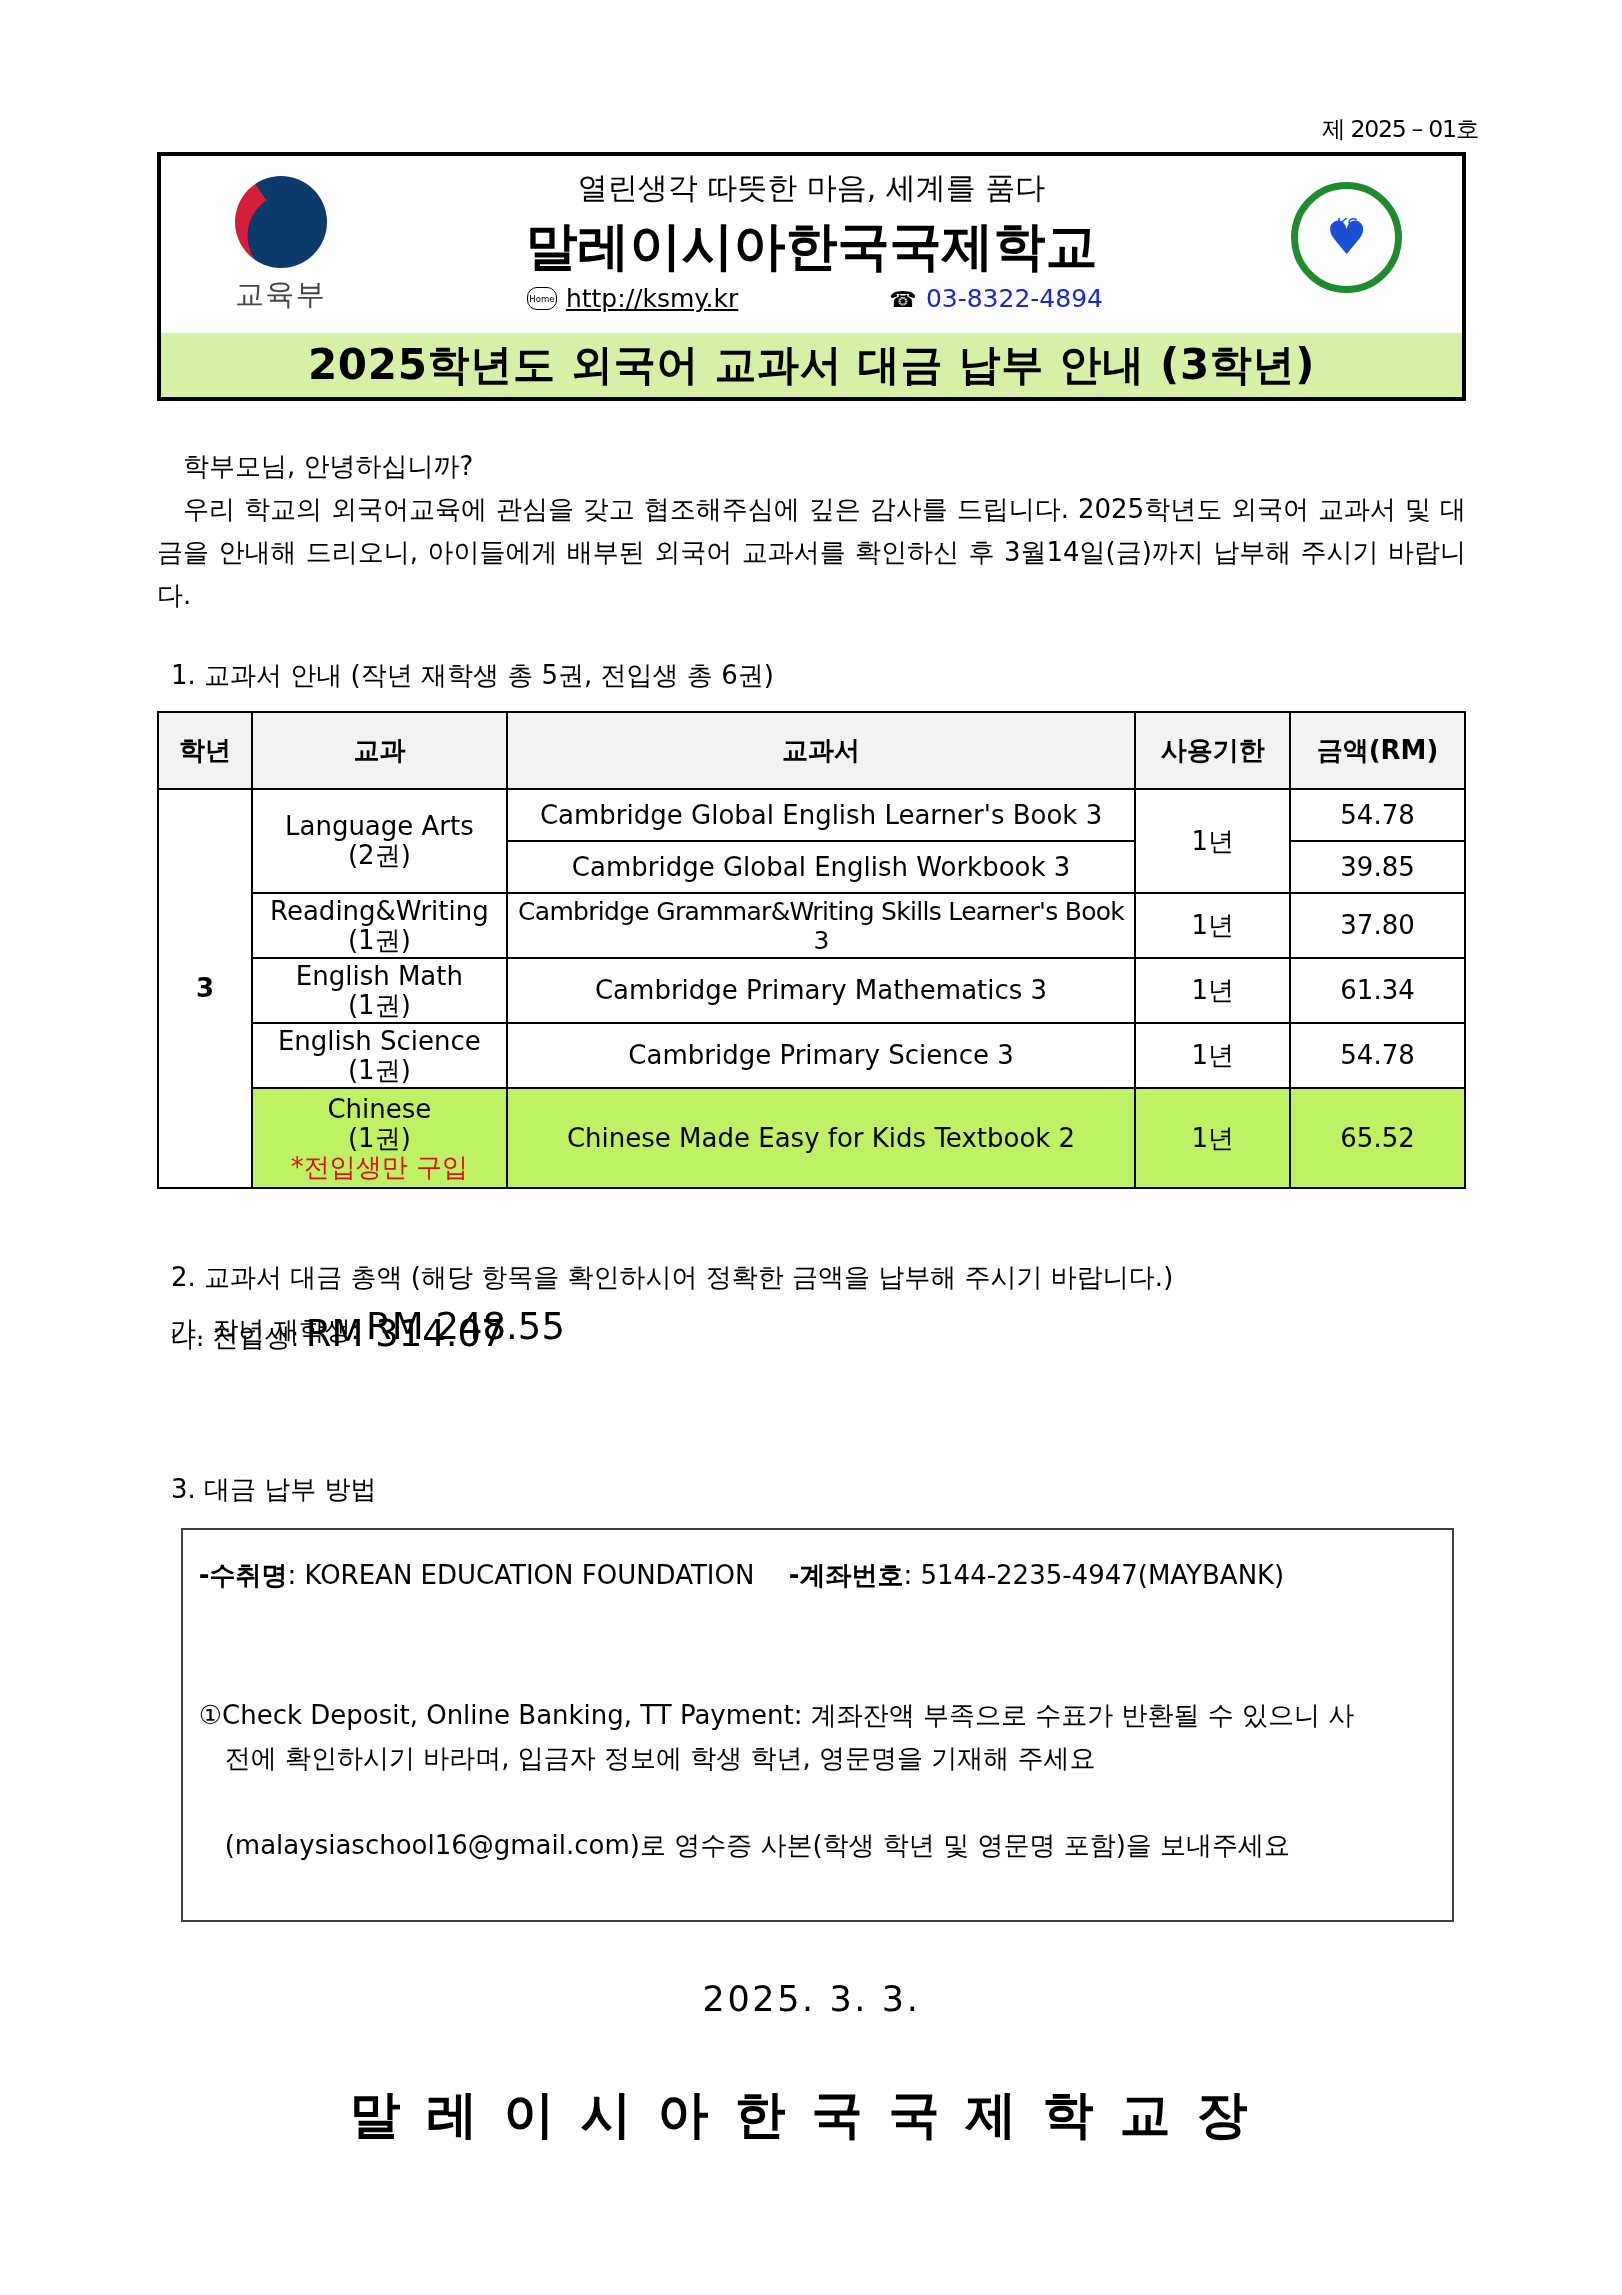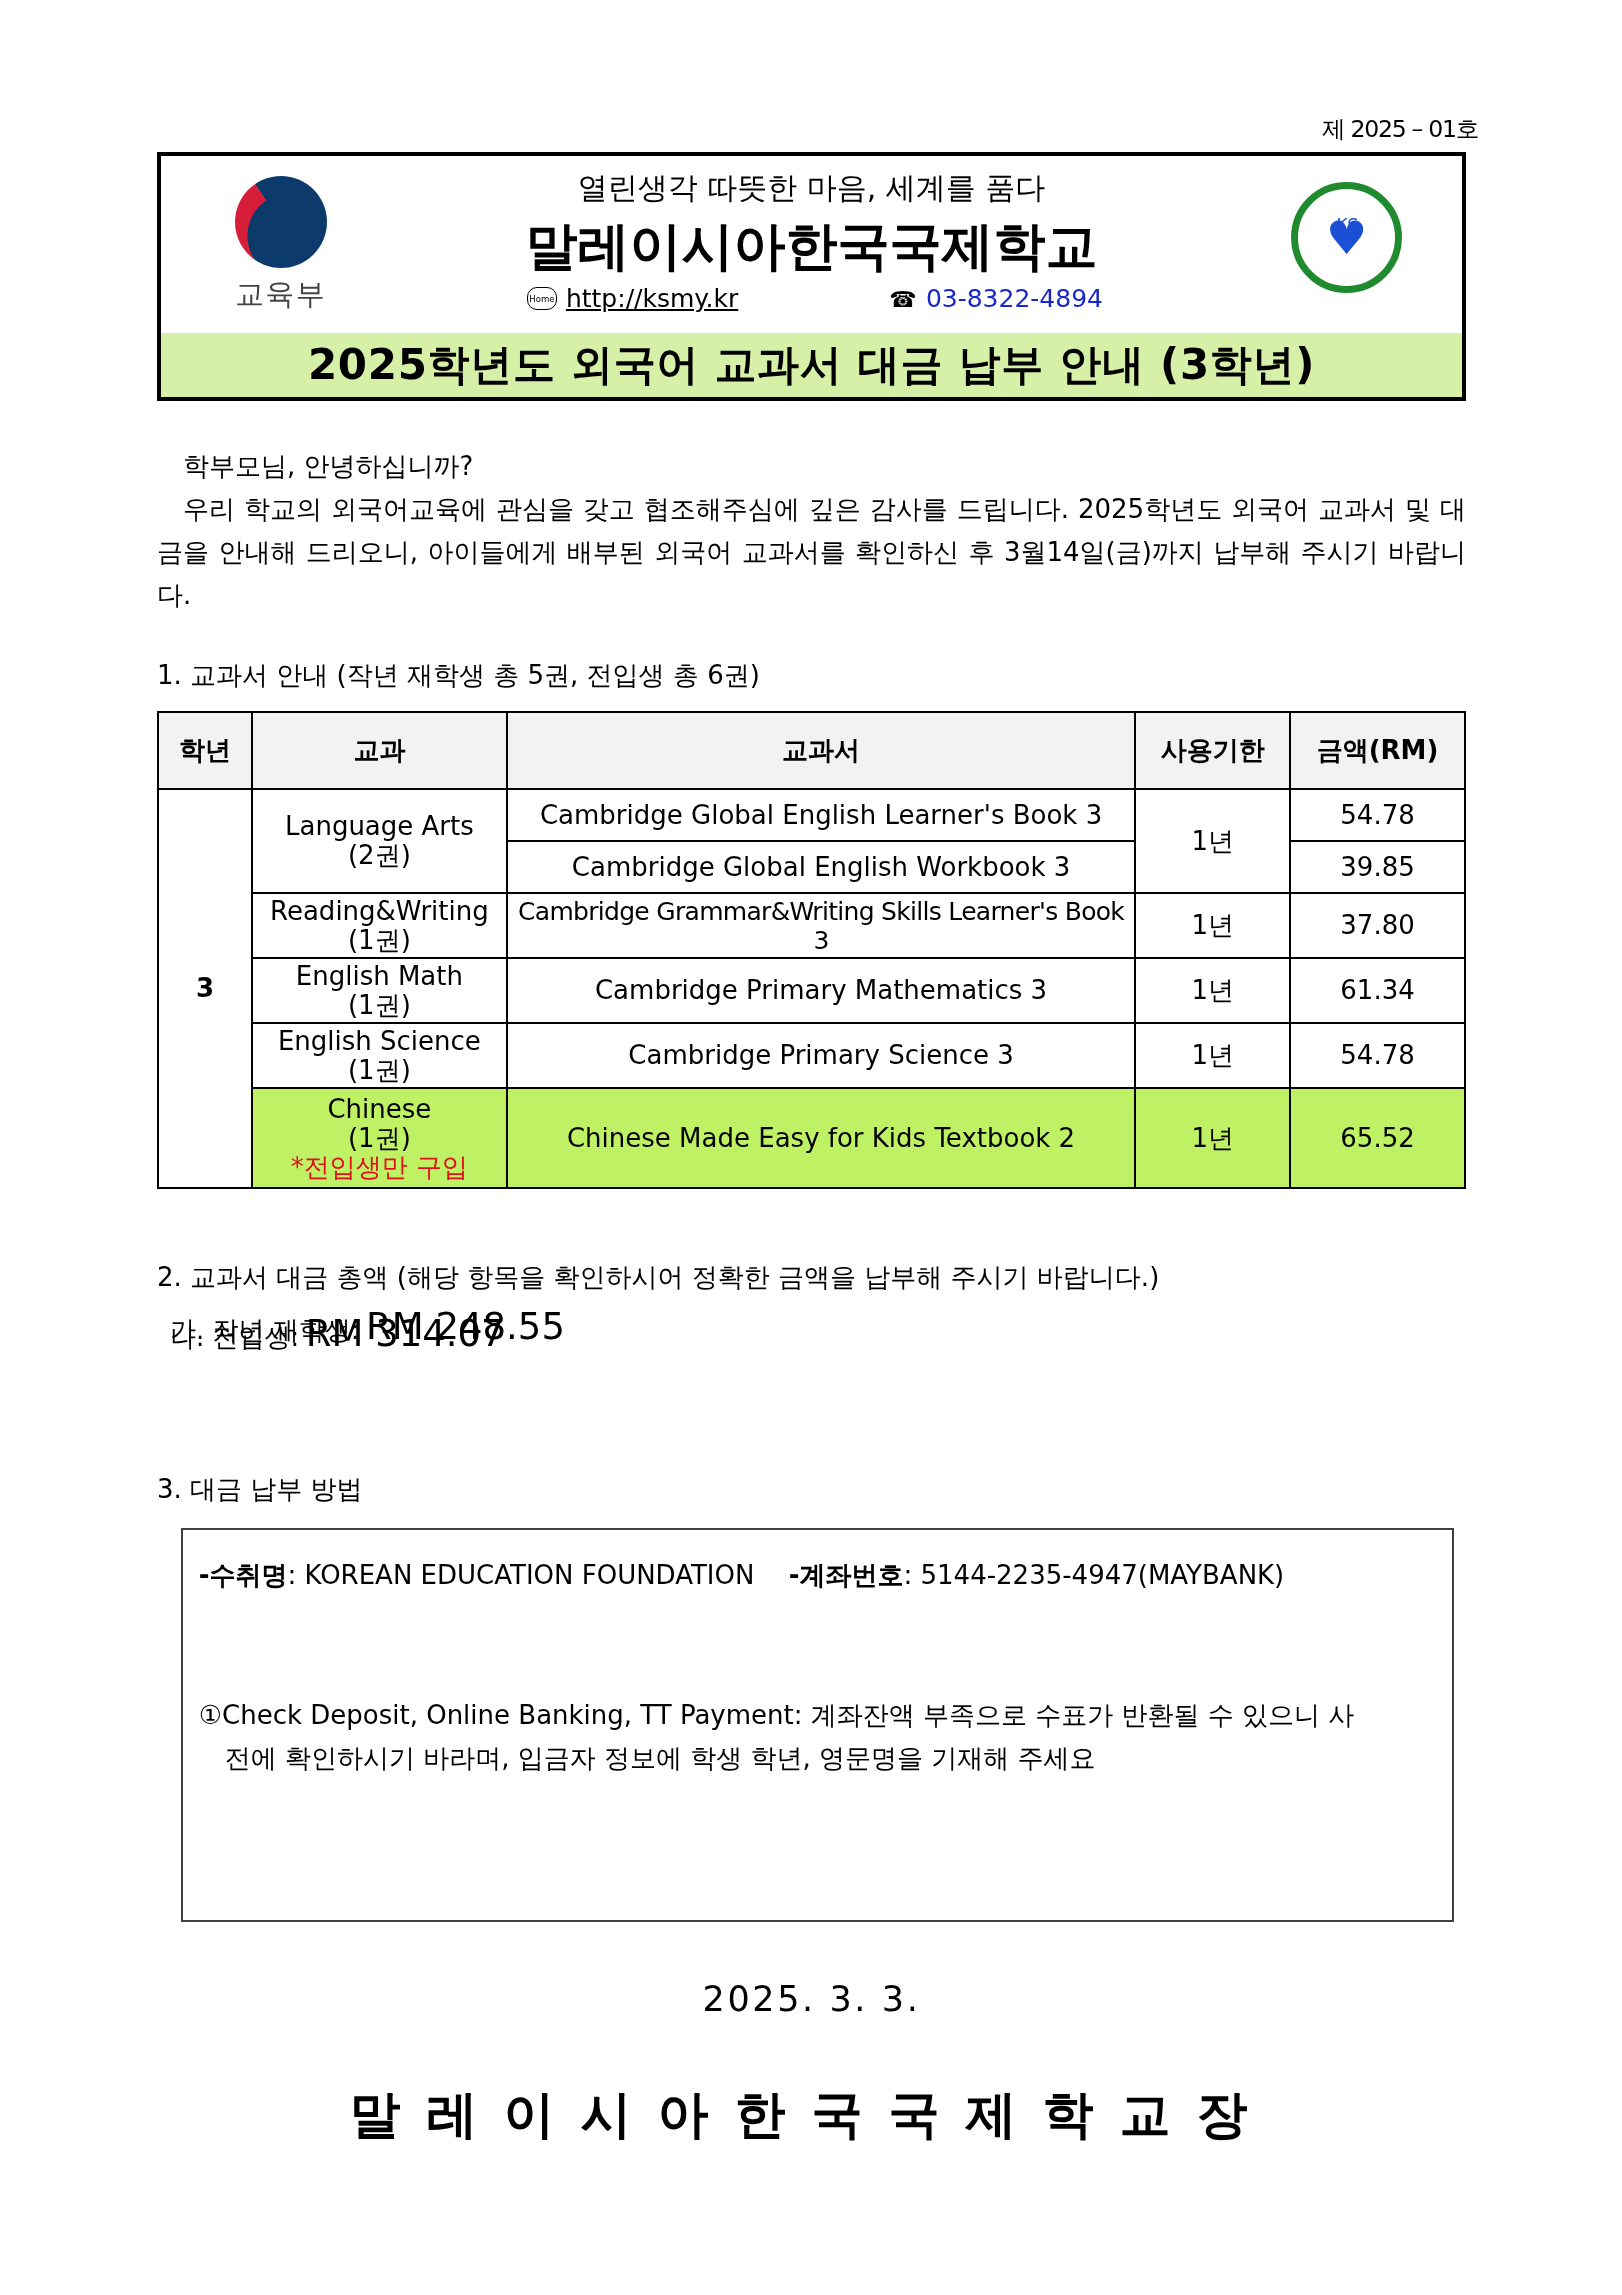--- a/index.html
+++ b/index.html
@@ -17,21 +17,21 @@
   .phone-icon { color: #000; margin-right: 9.2px; font-size: 22px; }
   .moe-logo { position: absolute; left: 64px; top: 19.6px; width: 111px; text-align: center; }
   .moe-emblem { width: 92px; height: 92px; margin: 0 auto; border-radius: 50%; background: radial-gradient(circle at 60% 65%, #0c3a6b 0 52%, transparent 53%), conic-gradient(from 200deg, #d61e3b 0 35%, #0c3a6b 35% 100%); }
   .moe-label { font-size: 29px; color: #444; margin-top: 7.9px; letter-spacing: 1.3px; }
   .ks-logo { position: absolute; right: 60px; top: 26px; width: 111px; height: 111px; border-radius: 50%; border: 7.9px solid #1f8a2e; box-sizing: border-box; background: #fff; display: flex; align-items: center; justify-content: center; }
   .ks-heart { font-size: 46px; color: #1b4fd6; line-height: 1; }
   .ks-text { position: absolute; top: 26px; font-size: 17px; color: #1b4fd6; font-style: italic; }
   .p { position: absolute; left: 157px; width: 1309px; font-size: 26px; line-height: 43px; }
   .greeting { top: 445px; text-indent: 26px; }
   .intro { top: 488px; text-indent: 26px; text-align: justify; }
-  .sec { position: absolute; left: 157px; font-size: 26px; }
+  .sec { position: absolute; left: 171px; font-size: 26px; }
   table.books { position: absolute; left: 157px; top: 711px; width: 1309px; border-collapse: collapse; font-size: 26px; }
   table.books th, table.books td { border: 2px solid #000; text-align: center; padding: 0; line-height: 29px; }
   table.books th { background: #f2f2f2; height: 75px; font-weight: bold; }
   table.books tr.h1 td { height: 50px; }
   table.books tr.h2 td { height: 63px; }
   table.books tr.chinese td { background: #bef264; height: 98px; }
   .note-red { color: #e0101a; }
   .narrow { letter-spacing: -0.7px; font-size: 25px; }
   .total-line { position: absolute; left: 170px; font-size: 26px; }
   .total-line .amt { font-size: 37px; margin-left: 6.5px; }
@@ -147,17 +147,18 @@
 
 <div class="sec" style="top:1472px">3. 대금 납부 방법</div>
 
 <div class="pay-box">
   <div class="ln" style="top:23.6px">
     <b>-수취명</b><span>: KOREAN EDUCATION FOUNDATION</span>
     <b style="margin-left:26px">-계좌번호</b><span>: 5144-2235-4947(MAYBANK)</span>
   </div>
   <div class="ln" style="top:164px">①Check Deposit, Online Banking, TT Payment: 계좌잔액 부족으로 수표가 반환될 수 있으니 사</div>
   <div class="ln" style="top:207px;padding-left:26px">전에 확인하시기 바라며, 입금자 정보에 학생 학년, 영문명을 기재해 주세요</div>
+  <div class="ln" style="top:294px;padding-left:26px">(malaysiaschool16@gmail.com)로 영수증 사본(학생 학년 및 영문명 포함)을 보내주세요</div>
 </div>
 
 <div class="date">2025. 3. 3.</div>
 <div class="principal">말레이시아한국국제학교장</div>
 
 
 </body></html>

